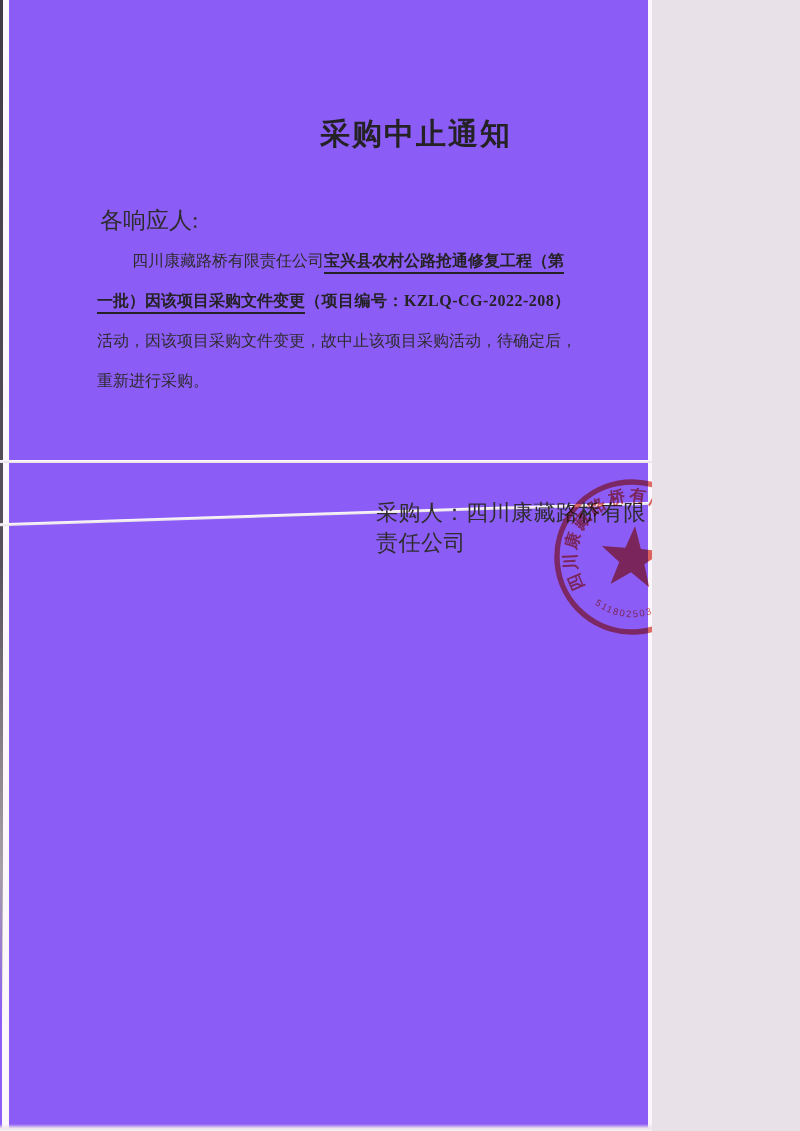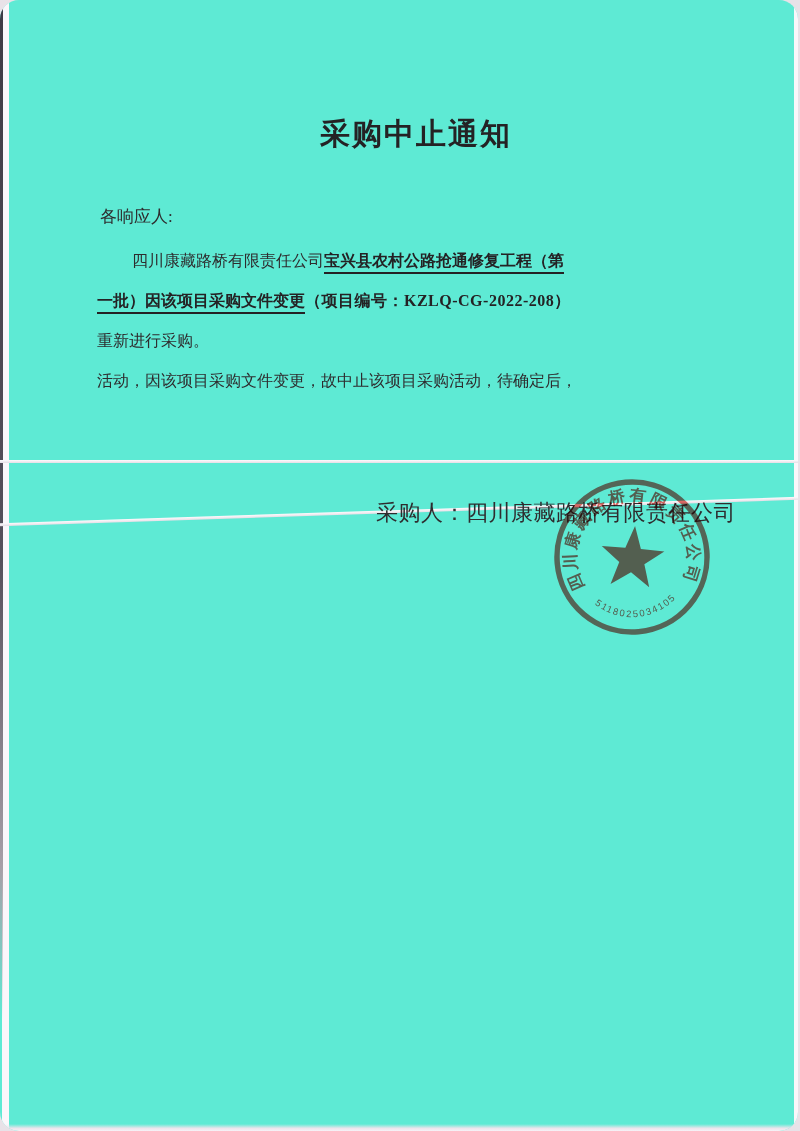--- a/index.html
+++ b/index.html
@@ -1,43 +1,42 @@
 <!DOCTYPE html>
 <html><head>
 <meta charset="utf-8">
 <style>
   html,body{margin:0;padding:0;background:#e8e2e8;}
   .page{
     position:relative;
-    width:798px;height:1131px;
-    background:#5eead4;
+    width:652px;height:1131px;
+    background:#8b5cf6;
     overflow:hidden;
     font-family:"Liberation Serif","DejaVu Serif",serif;
     color:#2e2c2e;
-    border-radius:19px;
   }
   
   .edge-left-light{position:absolute;left:2px;top:0;width:7px;height:100%;background:#fbf7fb;}
   .edge-left{position:absolute;left:0;top:0;width:3px;height:1020px;
     background:linear-gradient(#3f3a45 0%,#56505c 55%,#a79fa8 85%,rgba(167,159,168,0) 100%);}
   .edge-right{position:absolute;right:0;top:0;width:4px;height:100%;background:#faf6fa;}
   .edge-bottom{position:absolute;left:0;bottom:0;width:100%;height:7px;
     background:linear-gradient(rgba(231,222,231,0),#ece4ec 60%,#f6f2f6 100%);}
   .crease{position:absolute;left:-12px;width:824px;height:3px;
     background:linear-gradient(#fdfbfd,#e6dee6);}
   .crease-a{top:460px;}
   .crease-b{top:510px;transform:rotate(-1.9deg);}
 
   
   .title{
     position:absolute;top:114px;left:0;width:800px;margin:0;
     text-align:center;padding-left:32px;box-sizing:border-box;
     font-size:30px;font-weight:700;letter-spacing:2px;color:#242224;
   }
-  .greeting{position:absolute;top:205px;left:100px;font-size:17px;}
+  .greeting{position:absolute;top:205px;left:100px;font-size:23px;}
   .para{position:absolute;top:241px;left:97px;width:665px;font-size:16px;line-height:40px;}
   .para .line{white-space:nowrap;}
   .para .indent{display:inline-block;width:35px;}
   .emph{
     font-weight:700;color:#242224;
     text-decoration:underline;text-decoration-thickness:2px;text-underline-offset:6px;
   }
   .boldseg{font-weight:700;color:#242224;letter-spacing:0.5px;margin-top:8px;}
   .buyer{position:absolute;top:498px;left:355px;font-size:22px;letter-spacing:0.5px;margin-left:21px;}
   .date{position:absolute;top:585px;left:534px;font-size:22px;letter-spacing:1px;}
@@ -66,22 +65,22 @@
   <div class="crease crease-a"></div>
   <div class="crease crease-b"></div>
 
   <h1 class="title">采购中止通知</h1>
 
   <div class="greeting">各响应人:</div>
 
   <div class="para">
     <div class="line"><span class="indent"></span><span>四川康藏路桥有限责任公司</span><span class="emph">宝兴县农村公路抢通修复工程（第</span></div>
     <div class="line"><span class="emph">一批）因该项目采购文件变更</span><span class="boldseg">（项目编号：KZLQ-CG-2022-208）</span></div>
+    <div class="line">活动，因该项目采购文件变更，故中止该项目采购活动，待确定后，</div>
     <div class="line">重新进行采购。</div>
-    <div class="line">活动，因该项目采购文件变更，故中止该项目采购活动，待确定后，</div>
   </div>
 
   <div class="buyer"><span>采购人：</span><span>四川康藏路桥有限责任公司</span></div>
 
 
   <svg class="seal" viewBox="-85 -85 170 170" xmlns="http://www.w3.org/2000/svg">
     <g transform="rotate(-5)">
       <circle class="seal-ring" cx="0" cy="0" r="75"></circle>
       <path id="sealTopArc" d="M -48.5 28 A 56 56 0 1 1 48.5 28" fill="none"></path>
       <path id="sealBottomArc" d="M -42 43 A 60 60 0 0 0 42 43" fill="none"></path>

